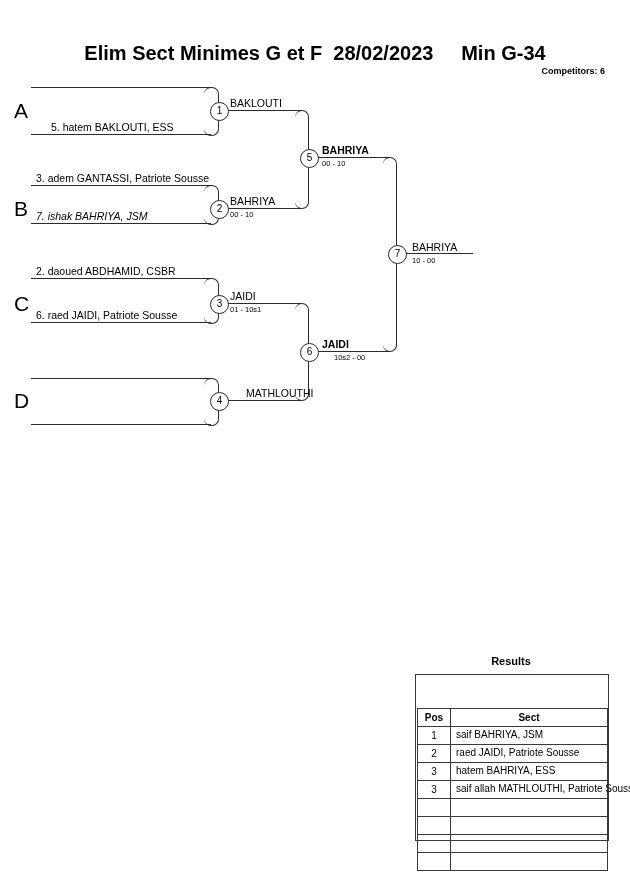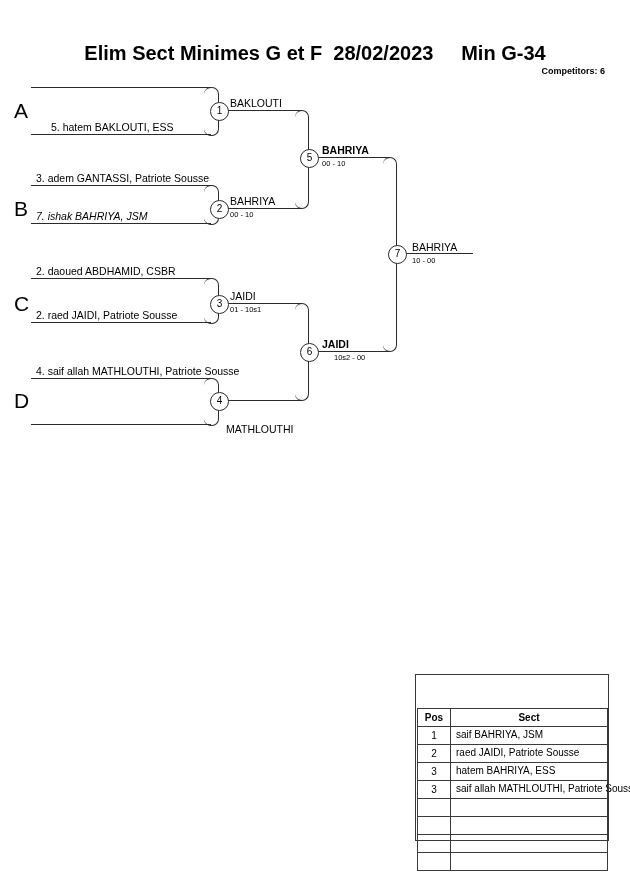--- a/index.html
+++ b/index.html
@@ -165,27 +165,26 @@
 
   <div class="section-letter" style="left:14px; top:198px;">B</div>
   <div class="seed-label" style="left:36px; top:172px;">3. adem GANTASSI, Patriote Sousse</div>
   <div class="seed-label" style="left:36px; top:210px;font-style:italic;">7. ishak BAHRIYA, JSM</div>
   <div class="hline" style="left:31px; top:185px; width:180px;"></div>
   <div class="hline" style="left:31px; top:223px; width:180px;"></div>
   <div class="elbow" style="left:204px; top:185px; width:14px; height:38px; border-left:none;"></div>
 
   <div class="section-letter" style="left:14px; top:293px;">C</div>
   <div class="seed-label" style="left:36px; top:265px;">2. daoued ABDHAMID, CSBR</div>
-  <div class="seed-label" style="left:36px; top:309px;">2. raed JAIDI, Patriote Sousse</div>
+  <div class="seed-label" style="left:36px; top:309px;">6. raed JAIDI, Patriote Sousse</div>
   <div class="hline" style="left:31px; top:278px; width:180px;"></div>
   <div class="hline" style="left:31px; top:322px; width:180px;"></div>
   <div class="elbow" style="left:204px; top:278px; width:14px; height:44px; border-left:none;"></div>
 
   <div class="section-letter" style="left:14px; top:390px;">D</div>
-  <div class="seed-label" style="left:36px; top:365px;">4. saif allah MATHLOUTHI, Patriote Sousse</div>
   <div class="seed-label" style="left:36px; top:411px;"></div>
   <div class="hline" style="left:31px; top:378px; width:180px;"></div>
   <div class="hline" style="left:31px; top:424px; width:180px;"></div>
   <div class="elbow" style="left:204px; top:378px; width:14px; height:46px; border-left:none;"></div>
 
   <div class="hline" style="left:227px; top:110px; width:75px;"></div>
   <div class="elbow" style="left:295px; top:110px; width:13px; height:47px; border-left:none; border-bottom:none;"></div>
 
   <div class="hline" style="left:227px; top:208px; width:75px;"></div>
   <div class="elbow" style="left:295px; top:157px; width:13px; height:51px; border-left:none; border-top:none;"></div>
@@ -213,31 +212,32 @@
   <div class="match-circle" style="left:388px; top:245px;">7</div>
 
   <div class="winner-name" style="left:230px; top:97px;">BAKLOUTI</div>
 
   <div class="winner-name" style="left:230px; top:195px;">BAHRIYA</div>
   <div class="match-score" style="left:230px; top:210px;">00 - 10</div>
 
   <div class="winner-name" style="left:230px; top:290px;">JAIDI</div>
   <div class="match-score" style="left:230px; top:305px;">01 - 10s1</div>
 
-  <div class="winner-name" style="left:226px; top:387px;margin-top:36px;">MATHLOUTHI</div>
+  <div class="winner-name" style="left:246px; top:387px;">MATHLOUTHI</div>
 
   <div class="winner-name bold" style="left:322px; top:144px;">BAHRIYA</div>
   <div class="match-score" style="left:322px; top:159px;">00 - 10</div>
 
   <div class="winner-name bold" style="left:322px; top:338px;">JAIDI</div>
   <div class="match-score" style="left:334px; top:353px;">10s2 - 00</div>
 
   <div class="winner-name" style="left:412px; top:241px;">BAHRIYA</div>
   <div class="match-score" style="left:412px; top:256px;">10 - 00</div>
 
+  <div class="results-title">Results</div>
 
   <table class="results-table">
     <thead>
       <tr>
         <th class="col-pos">Pos</th>
         <th class="col-name" style="text-align:center; padding-left:0;">Sect</th>
       </tr>
     </thead>
     <tbody>
       <tr>

